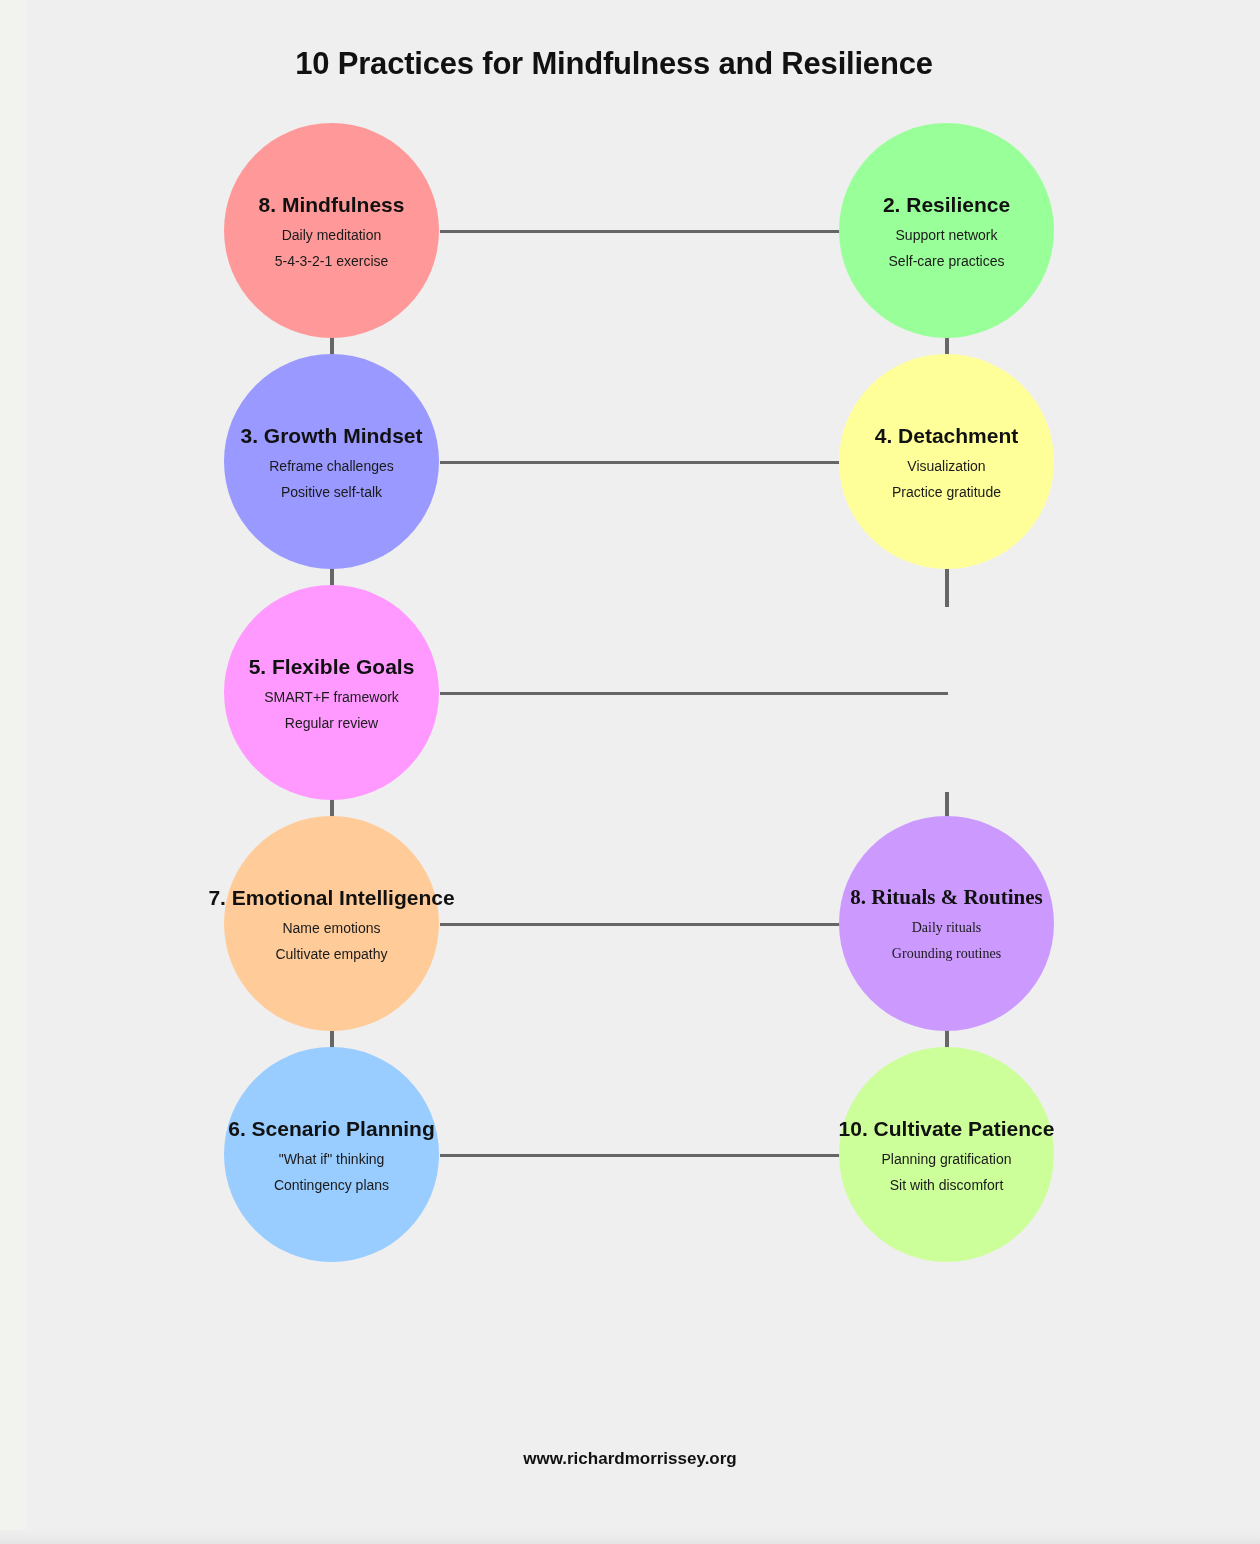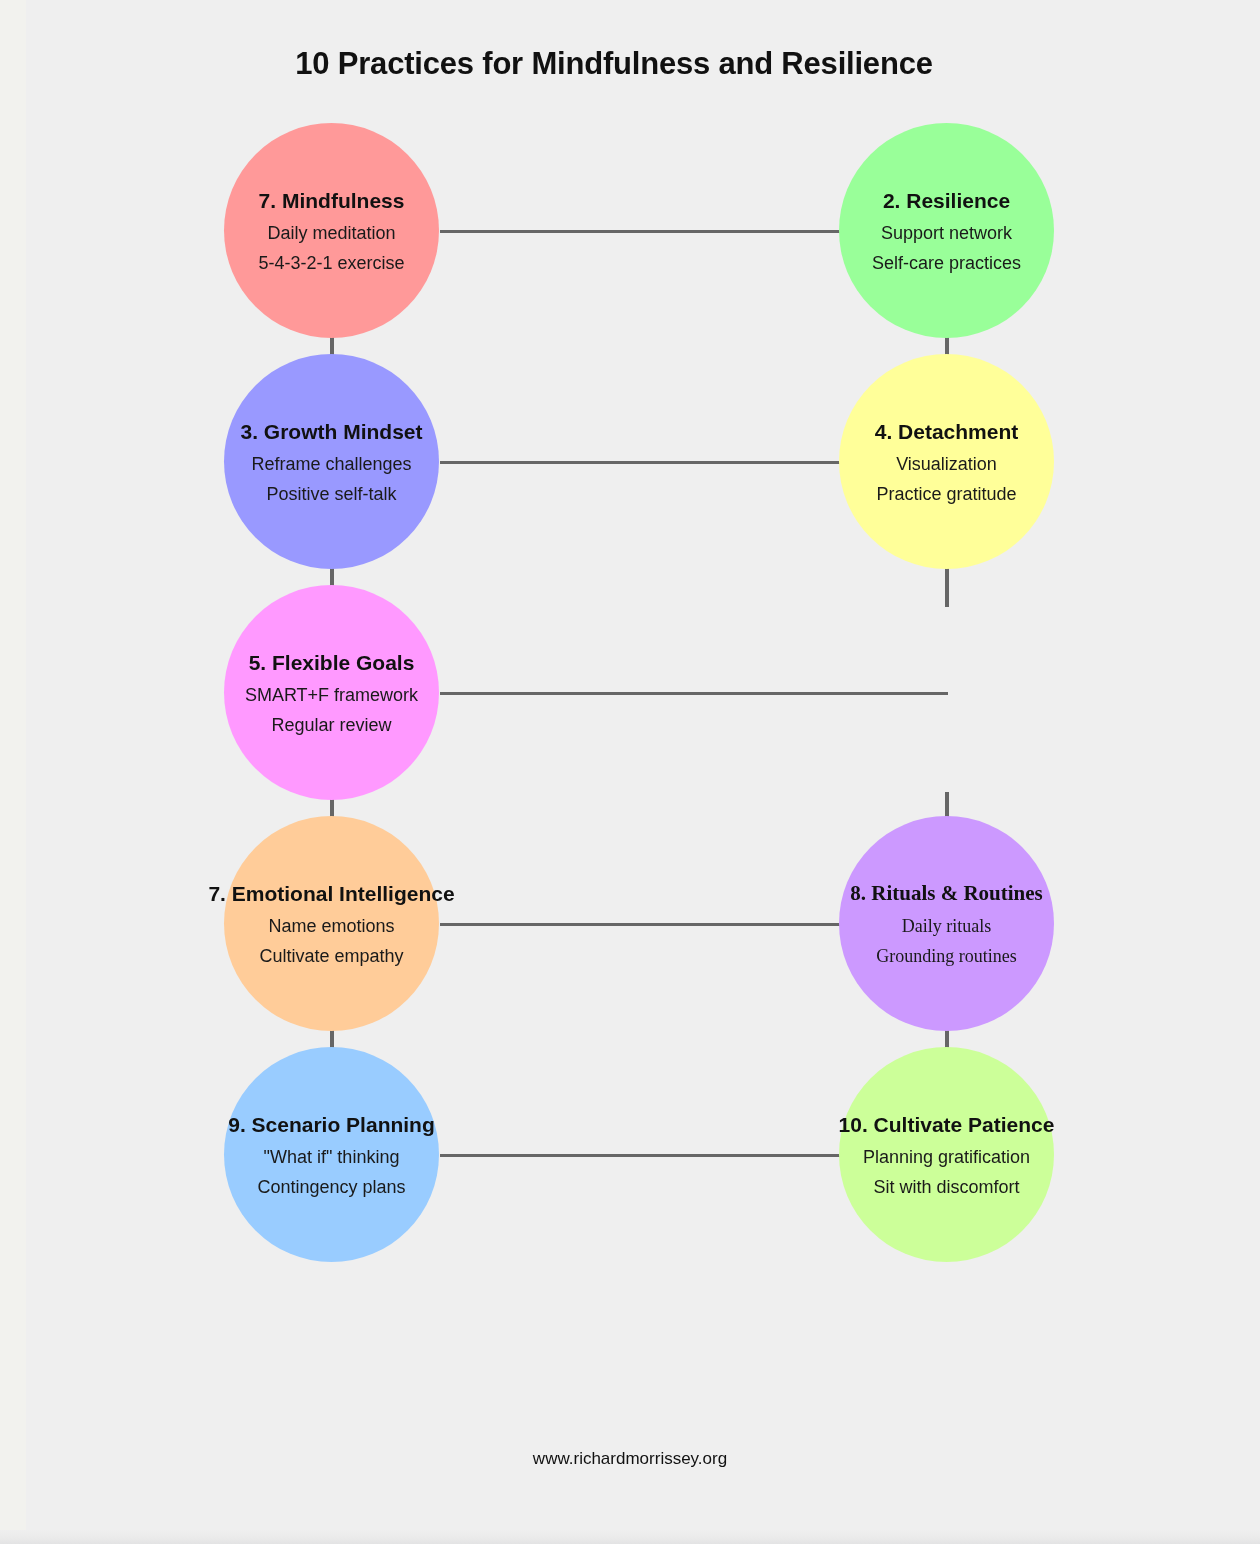--- a/index.html
+++ b/index.html
@@ -72,38 +72,38 @@
   }
   .node-title {
     font-size: 21px;
     font-weight: bold;
     color: #111111;
     white-space: nowrap;
     line-height: 1;
     margin-bottom: 13px;
   }
   .node-line {
-    font-size: 18px;
+    font-size: 14px;
     font-weight: normal;
     color: #1a1a1a;
     white-space: nowrap;
     line-height: 1;
     margin-bottom: 12px;
   }
   .node-line.last {
     margin-bottom: 0;
   }
   #footer-url {
     position: absolute;
     top: 1449px;
     left: 0;
     width: 1260px;
     text-align: center;
     font-size: 17px;
-    font-weight: normal;
+    font-weight: bold;
     color: #111111;
   }
 </style>
 </head>
 <body>
 
 <div id="left-edge-strip"></div>
 
 <div id="canvas">
 
@@ -119,21 +119,21 @@
   <div class="connector connector-v" style="left:330px; top:561px; width:4px; height:46px;"></div>
   <div class="connector connector-v" style="left:330px; top:792px; width:4px; height:46px;"></div>
   <div class="connector connector-v" style="left:330px; top:1023px; width:4px; height:46px;"></div>
 
   <div class="connector connector-v" style="left:945px; top:330px; width:4px; height:46px;"></div>
   <div class="connector connector-v" style="left:945px; top:561px; width:4px; height:46px;"></div>
   <div class="connector connector-v" style="left:945px; top:792px; width:4px; height:46px;"></div>
   <div class="connector connector-v" style="left:945px; top:1023px; width:4px; height:46px;"></div>
 
   <div class="node" style="left:224px; top:123px; background:#ff9999;">
-    <div class="node-title">7. Mindfulness</div>
+    <div class="node-title">8. Mindfulness</div>
     <div class="node-line">Daily meditation</div>
     <div class="node-line last">5-4-3-2-1 exercise</div>
   </div>
 
   <div class="node" style="left:839px; top:123px; background:#99ff99;">
     <div class="node-title">2. Resilience</div>
     <div class="node-line">Support network</div>
     <div class="node-line last">Self-care practices</div>
   </div>
 
@@ -162,21 +162,21 @@
     <div class="node-line last">Cultivate empathy</div>
   </div>
 
   <div class="node" style="left:839px; top:816px; background:#cc99ff;font-family:Liberation Serif, serif;">
     <div class="node-title">8. Rituals &amp; Routines</div>
     <div class="node-line">Daily rituals</div>
     <div class="node-line last">Grounding routines</div>
   </div>
 
   <div class="node" style="left:224px; top:1047px; background:#99ccff;">
-    <div class="node-title">9. Scenario Planning</div>
+    <div class="node-title">6. Scenario Planning</div>
     <div class="node-line">"What if" thinking</div>
     <div class="node-line last">Contingency plans</div>
   </div>
 
   <div class="node" style="left:839px; top:1047px; background:#ccff99;">
     <div class="node-title">10. Cultivate Patience</div>
     <div class="node-line">Planning gratification</div>
     <div class="node-line last">Sit with discomfort</div>
   </div>
 

